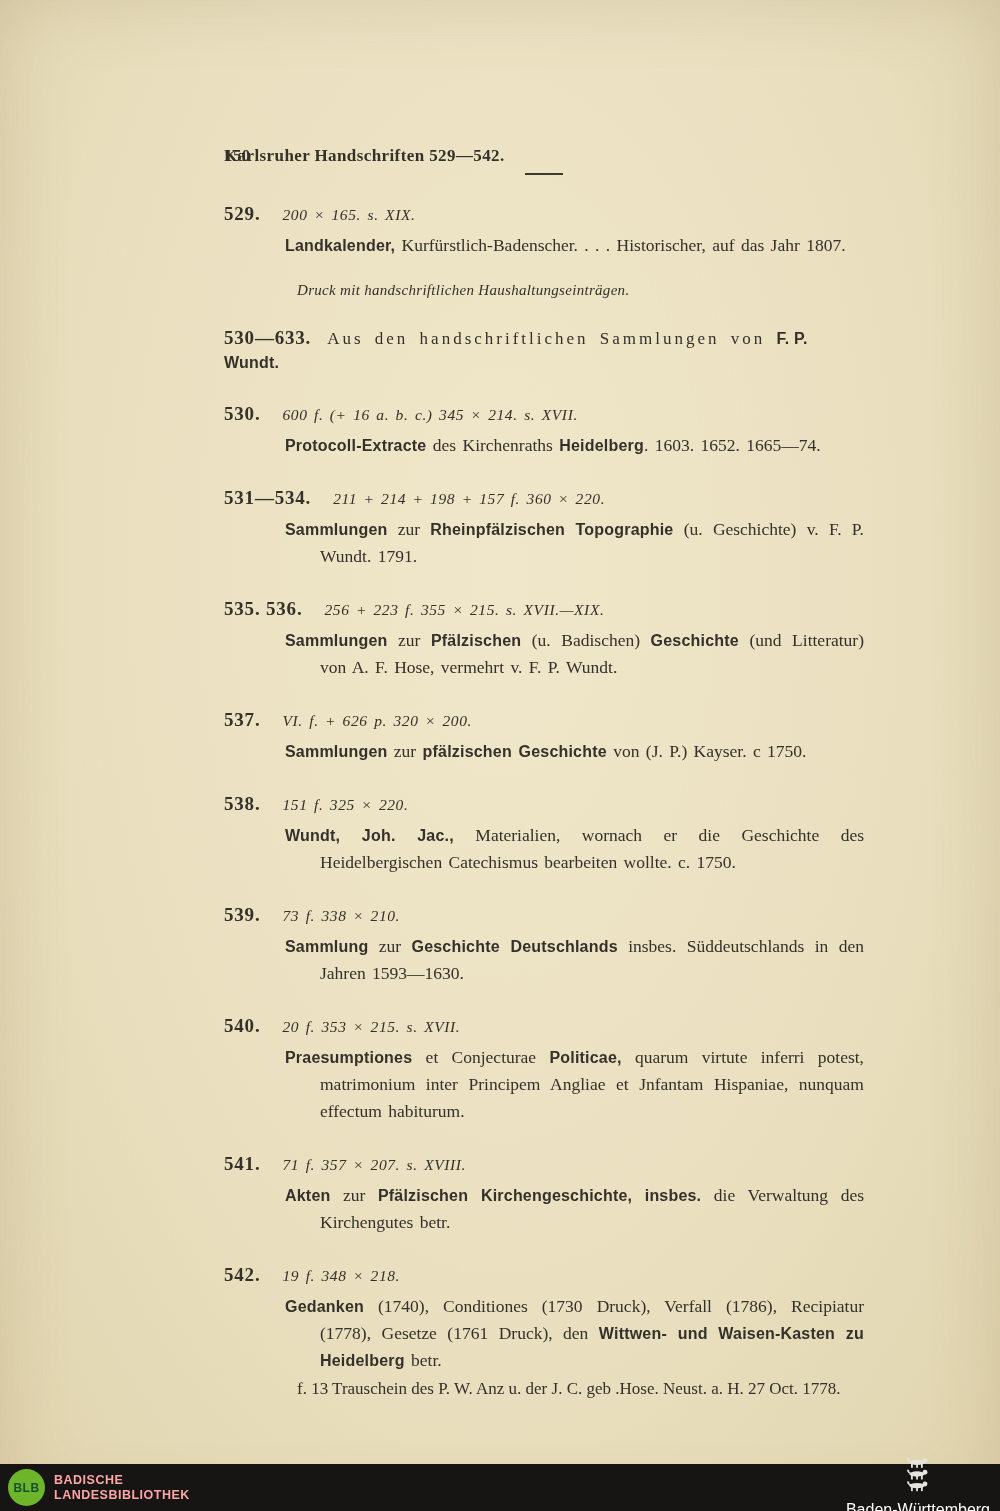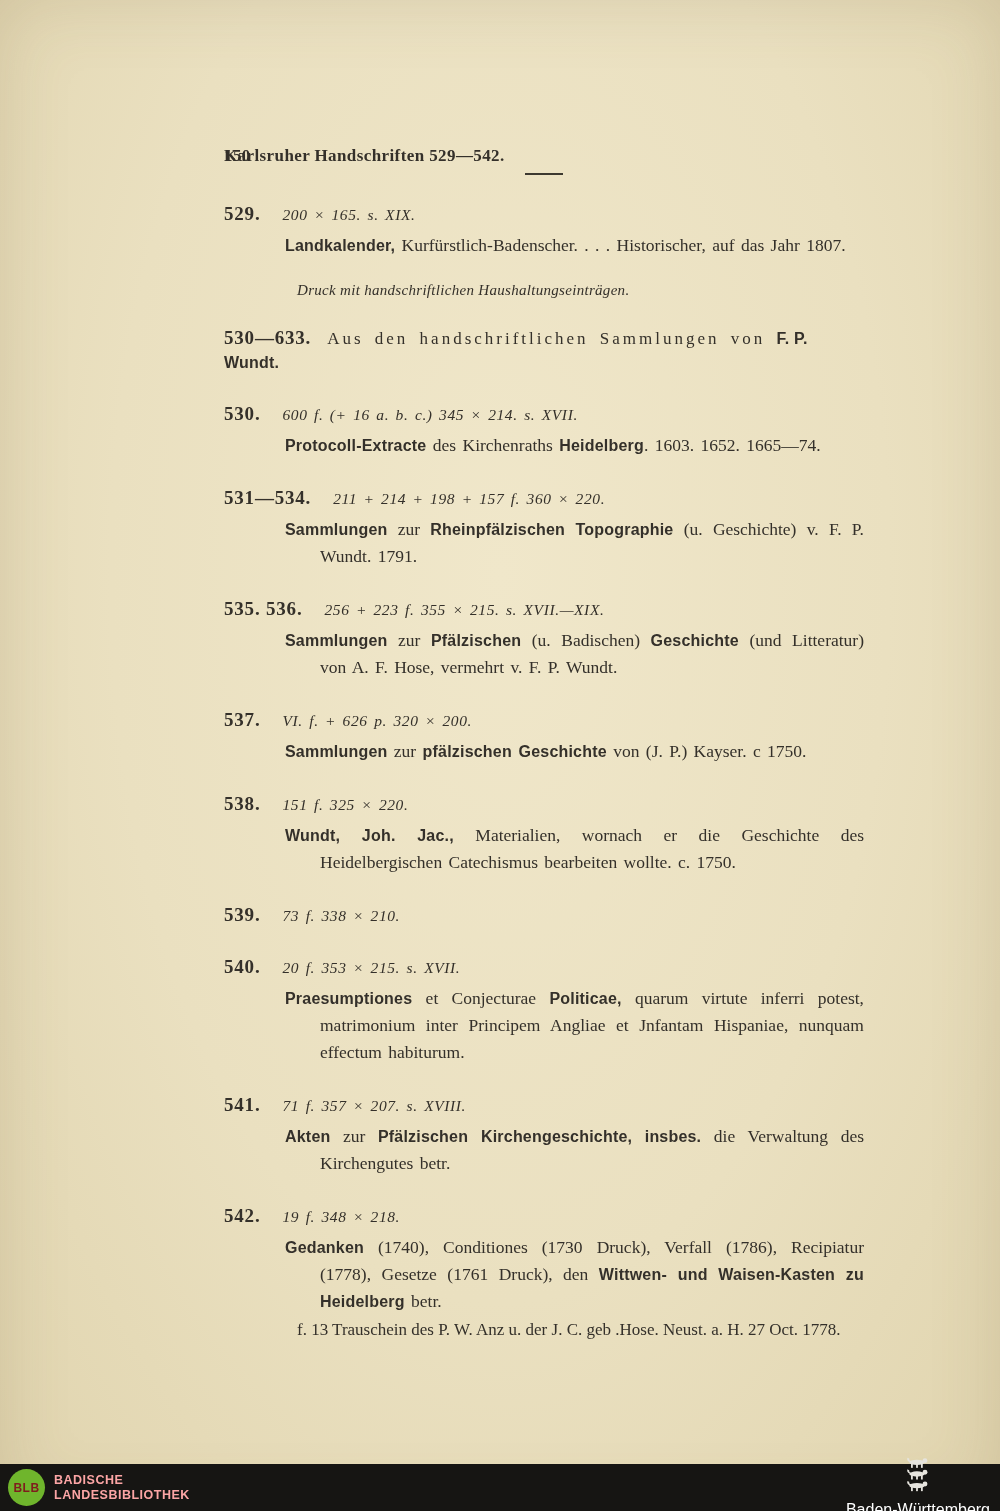--- a/index.html
+++ b/index.html
@@ -44,21 +44,21 @@
   .footer {
     position:absolute; left:0; right:0; bottom:0; height:47px;
     background:#161513;
     display:flex; align-items:center; justify-content:space-between;
     padding:0 10px 0 8px;
     font-family:"Liberation Sans", sans-serif;
   }
   .footer-left { display:flex; align-items:center; gap:9px; cursor:pointer; }
   .blb-circle {
     width:37px; height:37px; border-radius:50%;
-    background:#6fb52c; color:#7f1d1d;
+    background:#6fb52c; color:#14532d;
     font-weight:bold; font-size:12px; letter-spacing:.5px;
     display:flex; align-items:center; justify-content:center;
   }
   .blb-name { color:#fca5a5; font-weight:bold; font-size:12.5px; line-height:15px; letter-spacing:.5px; }
   .footer-right { display:flex; align-items:center; gap:9px; color:#fff; font-size:16px; cursor:pointer;flex-direction:column; }
   .bw-arms { width:30px; height:36px; }
   .bw-arms g { fill:#e6e4de; }
 </style>
 </head>
 <body>
@@ -94,20 +94,21 @@
         <div class="entry">
           <div class="entry-head"><span class="entry-number">537.</span><span class="entry-meta">VI. f. + 626 p. 320 × 200.</span></div>
           <p class="entry-body"><span class="seg-bold">Sammlungen</span><span> zur </span><span class="seg-bold">pfälzischen Geschichte</span><span> von (J. P.) Kayser. c  1750.</span></p>
         </div>
         <div class="entry">
           <div class="entry-head"><span class="entry-number">538.</span><span class="entry-meta">151 f. 325 × 220.</span></div>
           <p class="entry-body"><span class="seg-bold">Wundt, Joh. Jac.,</span><span> Materialien, wornach er die Geschichte des Heidelbergischen Catechismus bearbeiten wollte. c. 1750.</span></p>
         </div>
         <div class="entry">
           <div class="entry-head"><span class="entry-number">539.</span><span class="entry-meta">73 f. 338 × 210.</span></div>
+          <p class="entry-body"><span class="seg-bold">Sammlung</span><span> zur </span><span class="seg-bold">Geschichte Deutschlands</span><span> insbes. Süddeutschlands in den Jahren 1593—1630.</span></p>
         </div>
         <div class="entry">
           <div class="entry-head"><span class="entry-number">540.</span><span class="entry-meta">20 f. 353 × 215. s. XVII.</span></div>
           <p class="entry-body"><span class="seg-bold">Praesumptiones</span><span> et Conjecturae </span><span class="seg-bold">Politicae,</span><span> quarum virtute inferri potest, matrimonium inter Principem Angliae et Jnfantam Hispaniae, nunquam effectum habiturum.</span></p>
         </div>
         <div class="entry">
           <div class="entry-head"><span class="entry-number">541.</span><span class="entry-meta">71 f. 357 × 207. s. XVIII.</span></div>
           <p class="entry-body"><span class="seg-bold">Akten</span><span> zur </span><span class="seg-bold">Pfälzischen Kirchengeschichte,</span><span> </span><span class="seg-bold">insbes.</span><span> die Verwaltung des Kirchengutes betr.</span></p>
         </div>
         <div class="entry">

